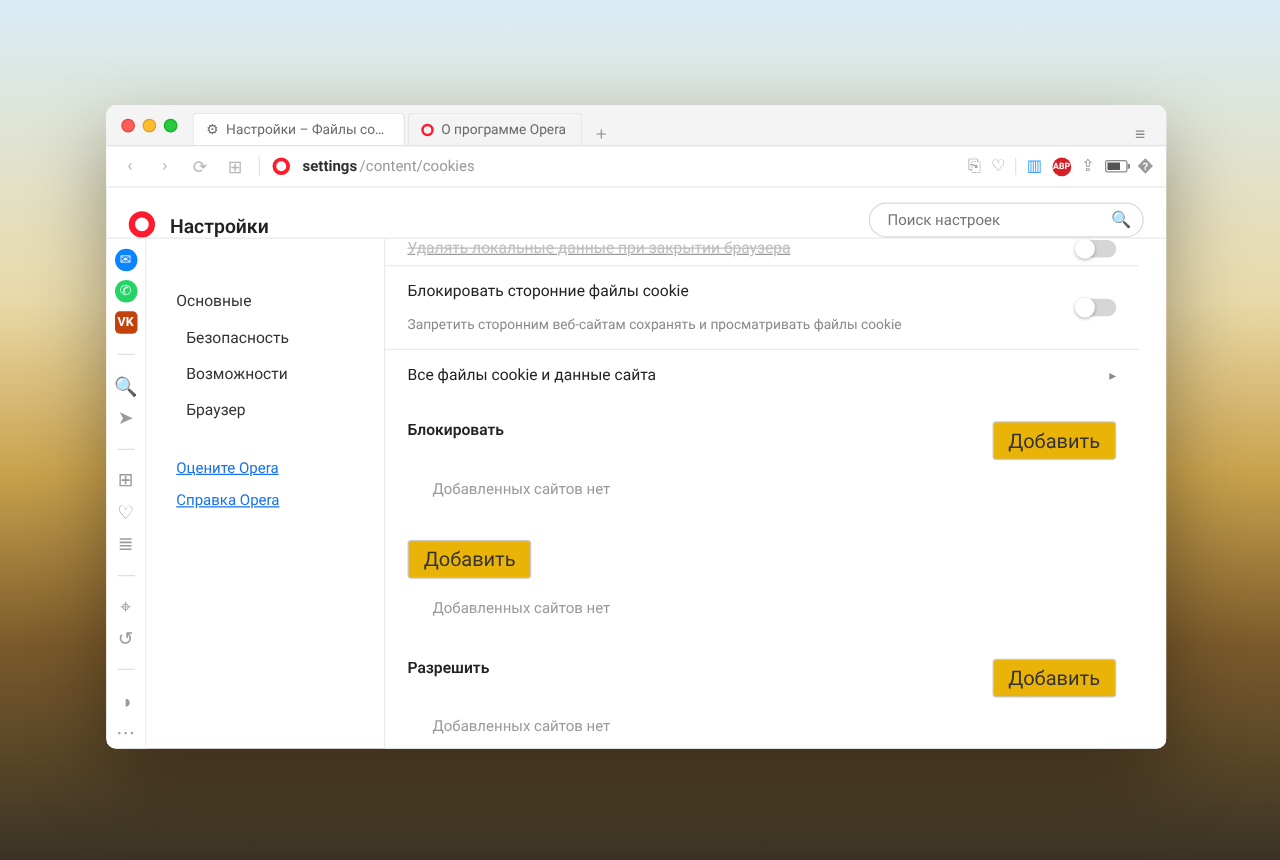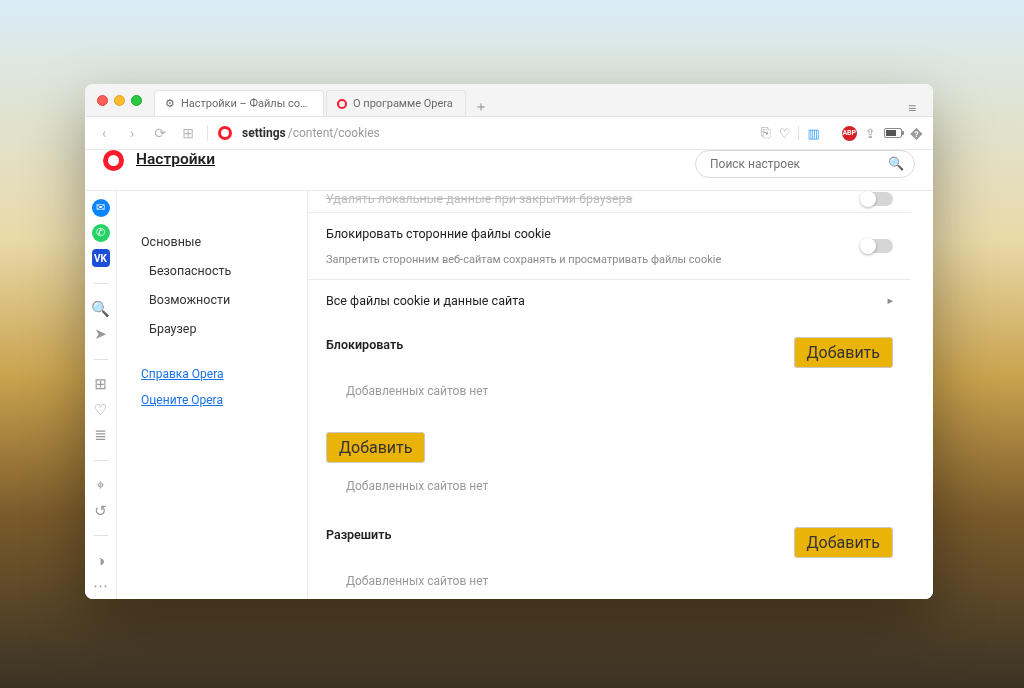--- a/index.html
+++ b/index.html
@@ -22,41 +22,41 @@
   .tab .t-label { white-space: nowrap; overflow:hidden; text-overflow:ellipsis; flex:1; }
   .newtab { width:26px; display:flex; align-items:center; justify-content:center; font-size:14px; color:#8a8a8a; }
   .tabmenu { margin-left:auto; width:26px; display:flex; align-items:center; justify-content:center; color:#8a8a8a; font-size:14px; }
 
   .addrbar { height: 33px; background: #ffffff; border-bottom: 1px solid #e9e9e9; display:flex; align-items:center; padding: 0 10px; gap:10px; }
   .nav-ic { color:#b7b7b7; font-size:14px; width:18px; text-align:center; }
   .opera-logo-sm { width:14px; height:14px; border-radius:50%; border: 3px solid #ff1b2d; position:relative; }
   .addr { font-size:12px; color:#2f2f2f; display:flex; align-items:center; gap:2px; }
   .addr .dim { color:#9a9a9a; }
   .addr-tools { margin-left:auto; display:flex; align-items:center; gap:8px; color:#9a9a9a; font-size:13px; }
-  .abp { width:15px; height:15px; background:#d71f26; border-radius:50%; color:#fff; font-size:7px; font-weight:bold; display:flex; align-items:center; justify-content:center;margin-left:14px; }
+  .abp { width:15px; height:15px; background:#d71f26; border-radius:50%; color:#fff; font-size:7px; font-weight:bold; display:flex; align-items:center; justify-content:center; }
   .battery { width:18px; height:10px; border:1px solid #8a8a8a; border-radius:2px; position:relative; }
   .battery::after { content:''; position:absolute; right:-3px; top:2px; width:2px; height:4px; background:#8a8a8a; border-radius:0 1px 1px 0; }
   .battery::before { content:''; position:absolute; left:1px; top:1px; width:10px; height:6px; background:#555; }
 
-  .header { height:41px; border-bottom:1px solid #e9e9e9; display:flex; align-items:flex-start; padding:0 18px; gap:12px;text-decoration:underline; }
+  .header { height:41px; border-bottom:1px solid #e9e9e9; display:flex; align-items:flex-end; padding:0 18px; gap:12px; }
   .opera-logo { width:21px; height:21px; border-radius:50%; border:5px solid #ff1b2d; }
   .page-title { font-size:15.5px; font-weight:600; color:#222; }
   .search-wrap { margin-left:auto; position:relative; }
   .search-input { width:220px; height:28px; border:1px solid #d9d9d9; border-radius:14px; padding:0 32px 0 14px; font-size:12px; color:#555; outline:none; }
   .search-ic { position:absolute; right:10px; top:6px; color:#8a8a8a; font-size:13px; }
 
   .body { flex:1; display:flex; overflow:hidden; }
   .rail { width:32px; background:#fff; border-right:1px solid #efefef; display:flex; flex-direction:column; align-items:center; padding-top:4px; gap:0; }
   .rail-row { height:30px; display:flex; align-items:center; justify-content:center; width:100%; }
   .rail-divider { width:14px; height:1px; background:#e0e0e0; }
   .rail-ic { color:#9a9a9a; font-size:15px; }
   .rail-badge { width:18px; height:18px; border-radius:50%; display:flex; align-items:center; justify-content:center; color:#fff; font-size:11px; }
   .rail-badge.fb { background:#0a84ff; }
   .rail-badge.wa { background:#25d366; }
-  .rail-badge.vk { width:18px; height:18px; border-radius:4px; background:#1d4ed8; font-size:10px; font-weight:bold;}
+  .rail-badge.vk { width:18px; height:18px; border-radius:4px; background:#c2410c; font-size:10px; font-weight:bold;}
 
   .sidebar { width:190px; padding:36px 0 0 0; }
   .side-item { font-size:12.5px; color:#333; padding:7px 10px 7px 24px; cursor:pointer; }
   .side-item.top { font-weight:400; }
   .side-item.active { background:#f2f2f2; font-weight:600; }
   .side-item.active::before { content:'▸'; font-size:9px; color:#666; margin-right:4px; margin-left:-14px; }
   .side-sub { padding-left:32px; font-size:12.5px; color:#333; padding-top:7px; padding-bottom:7px; cursor:pointer;}
   .side-link { padding:6px 10px 6px 24px; font-size:12px; }
   .side-link a { color:#1a73e8; text-decoration:underline; cursor:pointer; }
   .side-gap { height:18px; }
@@ -69,21 +69,21 @@
   .row .title { font-size:12.5px; color:#222; }
   .row .sub { font-size:11px; color:#8a8a8a; margin-top:12px; }
   .toggle { width:32px; height:14px; background:#d6d6d6; border-radius:8px; position:relative; }
   .toggle::after { content:''; position:absolute; width:16px; height:16px; background:#fff; border-radius:50%; top:-1px; left:-1px; box-shadow:0 1px 3px rgba(0,0,0,0.3); }
   .chev { color:#8a8a8a; font-size:11px; }
 
   .section-head { padding: 16px 18px 4px; display:flex; align-items:flex-start; }
   .section-head .title { font-size:12.5px; font-weight:600; color:#222; flex:1; }
   .btn { border:1px solid #c9c9c9; background:#eab308; border-radius:3px; padding:5px 12px; font-size:16px; color:#333; cursor:pointer; }
   .empty { padding: 12px 18px 18px 38px; font-size:12px; color:#9a9a9a; }
-  .top-cut { color:#9a9a9a; font-size:12.5px; padding: 0 18px 6px; display:flex; align-items:center; }
+  .top-cut { color:#9a9a9a; font-size:12.5px; padding: 0 18px 6px; display:flex; align-items:center;text-decoration:underline; }
   .top-cut .t { flex:1; text-decoration: line-through; color:#bdbdbd; }
 </style>
 </head>
 <body>
 
 <div class="window">
 
   <div class="tabbar">
     <div class="traffic">
       <div class="dot red"></div>
@@ -187,22 +187,22 @@
           <span class="rail-ic">⋯</span>
         </div>
     </div>
 
     <div class="sidebar">
       <div class="side-item top">Основные</div>
       <div class="side-sub">Безопасность</div>
       <div class="side-sub">Возможности</div>
       <div class="side-sub">Браузер</div>
       <div class="side-gap"></div>
+      <div class="side-link"><a>Оцените Opera</a></div>
       <div class="side-link"><a>Справка Opera</a></div>
-      <div class="side-link"><a>Оцените Opera</a></div>
     </div>
 
     <div class="content">
       <div class="panel">
         <div class="top-cut">
           <span class="t">Удалять локальные данные при закрытии браузера</span>
           <div class="toggle"></div>
         </div>
         <div class="row">
           <div class="txt">

